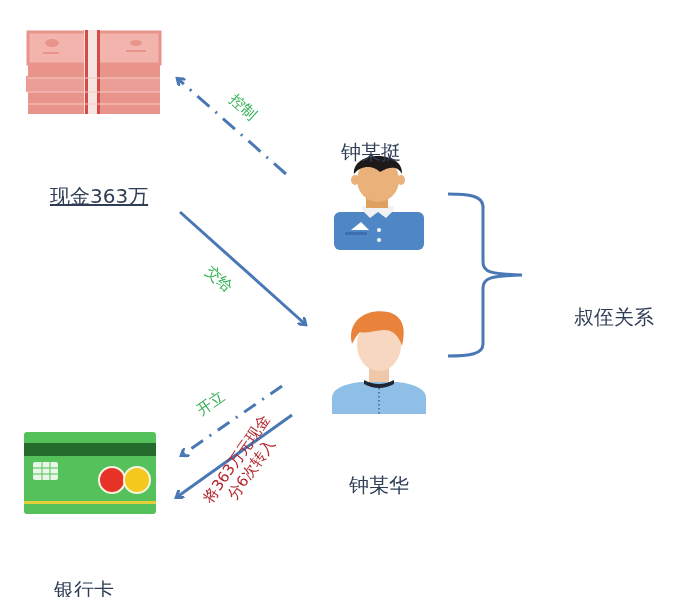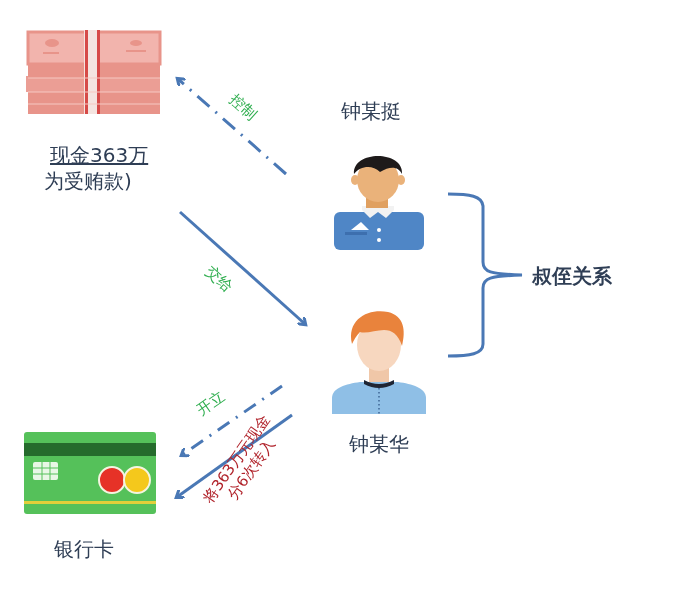--- a/index.html
+++ b/index.html
@@ -1,19 +1,19 @@
 <!DOCTYPE html>
 <html><head>
 <meta charset="utf-8">
 <style>
   html, body { margin:0; padding:0; background:#ffffff; }
   body { width:684px; height:597px; position:relative; overflow:hidden;
          font-family:"DejaVu Sans", sans-serif; color:#2f3e55; }
   .abs { position:absolute; }
-  .lbl { font-size:20px; color:#2f3e55; white-space:nowrap; }
+  .lbl { font-size:20px; color:#2f3e55; white-space:nowrap;margin-top:41px; }
   .green { color:#2fae4f; font-size:15px; white-space:nowrap; }
   .red { color:#b0222a; font-size:15px; white-space:nowrap; line-height:18px; text-align:center; }
   svg { position:absolute; left:0; top:0; }
 </style>
 </head>
 <body>
 
 <svg width="684" height="597">
   <defs>
     <marker id="ah" markerWidth="10" markerHeight="10" refX="6" refY="5" orient="auto" markerUnits="userSpaceOnUse">
@@ -80,26 +80,25 @@
 
   <line x1="282" y1="386" x2="182" y2="455" stroke="#4a78b5" stroke-width="3" stroke-dasharray="14,8,2,8" marker-end="url(#ah)"></line>
 
   <line x1="292" y1="415" x2="177" y2="497" stroke="#4a78b5" stroke-width="3" marker-end="url(#ah)"></line>
 
   <path d="M448,194 C470,194 482,196 483,206 L483,262 C483,272 490,274 522,275 C490,276 483,278 483,288 L483,344 C483,354 470,356 448,356" fill="none" stroke="#4a78b5" stroke-width="3"></path>
 </svg>
 
 <div class="abs lbl" style="left:38px;top:142px;line-height:26px;">
   <div style="padding-left:12px;text-decoration:underline;">现金363万</div>
-  <div style="padding-left:6px;">为受贿款)</div>
 </div>
 
 <div class="abs lbl" style="left:341px;top:98px;">钟某挺</div>
 <div class="abs lbl" style="left:349px;top:431px;">钟某华</div>
-<div class="abs lbl" style="left:532px;top:263px;font-weight:bold;">叔侄关系</div>
+<div class="abs lbl" style="left:574px;top:263px;">叔侄关系</div>
 <div class="abs lbl" style="left:54px;top:536px;">银行卡</div>
 
 <div class="abs green" style="left:228px;top:98px;transform:rotate(42deg);">控制</div>
 <div class="abs green" style="left:204px;top:270px;transform:rotate(42deg);">交给</div>
 <div class="abs green" style="left:196px;top:394px;transform:rotate(-35deg);">开立</div>
 
 <div class="abs red" style="left:192px;top:446px;transform:rotate(-55deg);">
   <div>将363万元现金</div>
   <div>分6次转入</div>
 </div>

